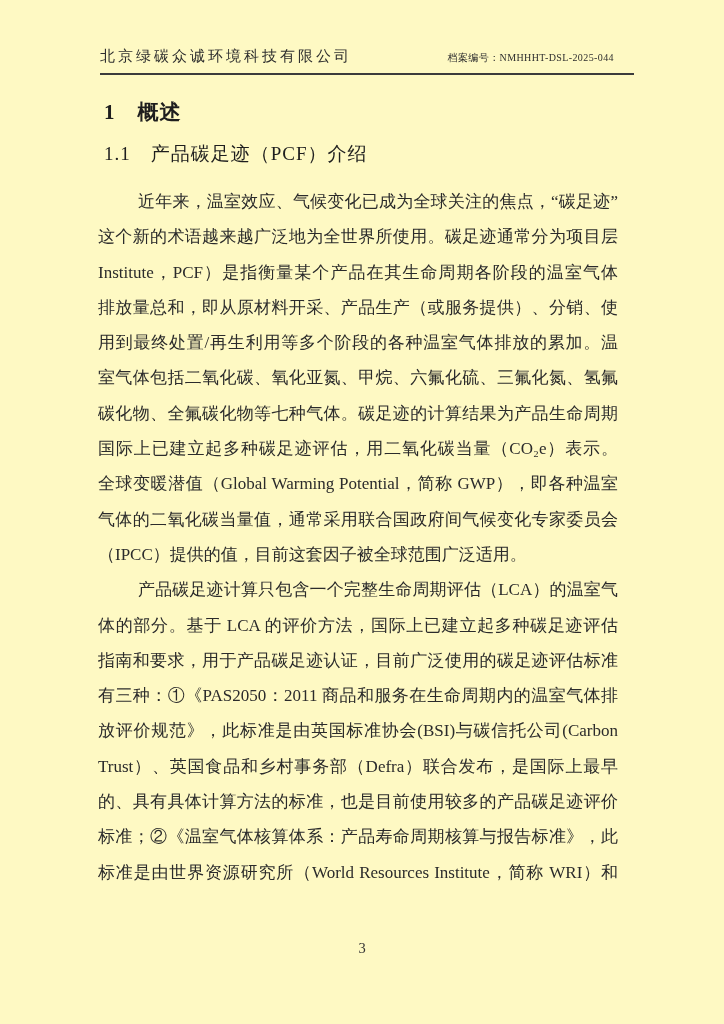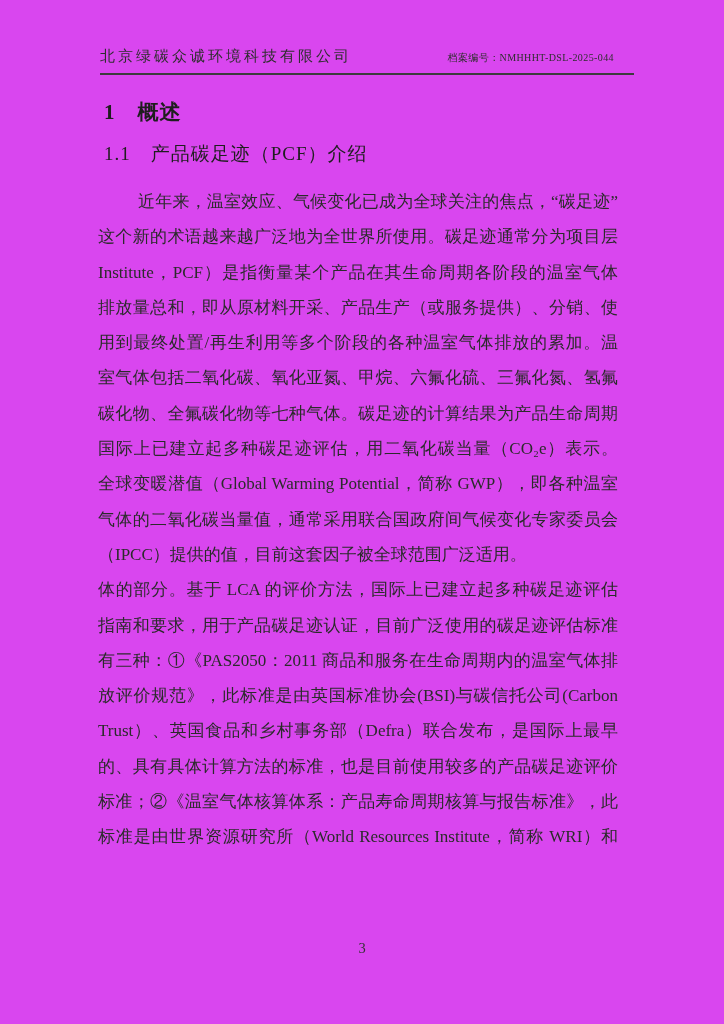--- a/index.html
+++ b/index.html
@@ -10,21 +10,21 @@
   body {
     width: 724px;
     height: 1024px;
     font-family: "Liberation Serif", "DejaVu Serif", serif;
     color: #2b2b2b;
   }
   .page {
     position: relative;
     width: 724px;
     height: 1024px;
-    background: #d946ef;
+    background: #fef9c3;
     overflow: hidden;
   }
   
   .header-row {
     display: flex;
     justify-content: space-between;
     align-items: baseline;
     margin: 0 90px 0 100px;
     padding-top: 47px;
     padding-bottom: 7px;
@@ -109,20 +109,21 @@
       <div class="line">用到最终处置/再生利用等多个阶段的各种温室气体排放的累加。温</div>
       <div class="line">室气体包括二氧化碳、氧化亚氮、甲烷、六氟化硫、三氟化氮、氢氟</div>
       <div class="line">碳化物、全氟碳化物等七种气体。碳足迹的计算结果为产品生命周期</div>
       <div class="line">国际上已建立起多种碳足迹评估，用二氧化碳当量（CO₂e）表示。</div>
       <div class="line">全球变暖潜值（Global Warming Potential，简称 GWP），即各种温室</div>
       <div class="line">气体的二氧化碳当量值，通常采用联合国政府间气候变化专家委员会</div>
       <div class="line para-end">（IPCC）提供的值，目前这套因子被全球范围广泛适用。</div>
     </div>
 
     <div class="para">
+      <div class="line indent">产品碳足迹计算只包含一个完整生命周期评估（LCA）的温室气</div>
       <div class="line">体的部分。基于 LCA 的评价方法，国际上已建立起多种碳足迹评估</div>
       <div class="line">指南和要求，用于产品碳足迹认证，目前广泛使用的碳足迹评估标准</div>
       <div class="line">有三种：①《PAS2050：2011 商品和服务在生命周期内的温室气体排</div>
       <div class="line">放评价规范》，此标准是由英国标准协会(BSI)与碳信托公司(Carbon</div>
       <div class="line">Trust）、英国食品和乡村事务部（Defra）联合发布，是国际上最早</div>
       <div class="line">的、具有具体计算方法的标准，也是目前使用较多的产品碳足迹评价</div>
       <div class="line">标准；②《温室气体核算体系：产品寿命周期核算与报告标准》，此</div>
       <div class="line">标准是由世界资源研究所（World Resources Institute，简称 WRI）和</div>
     </div>
   </div>

